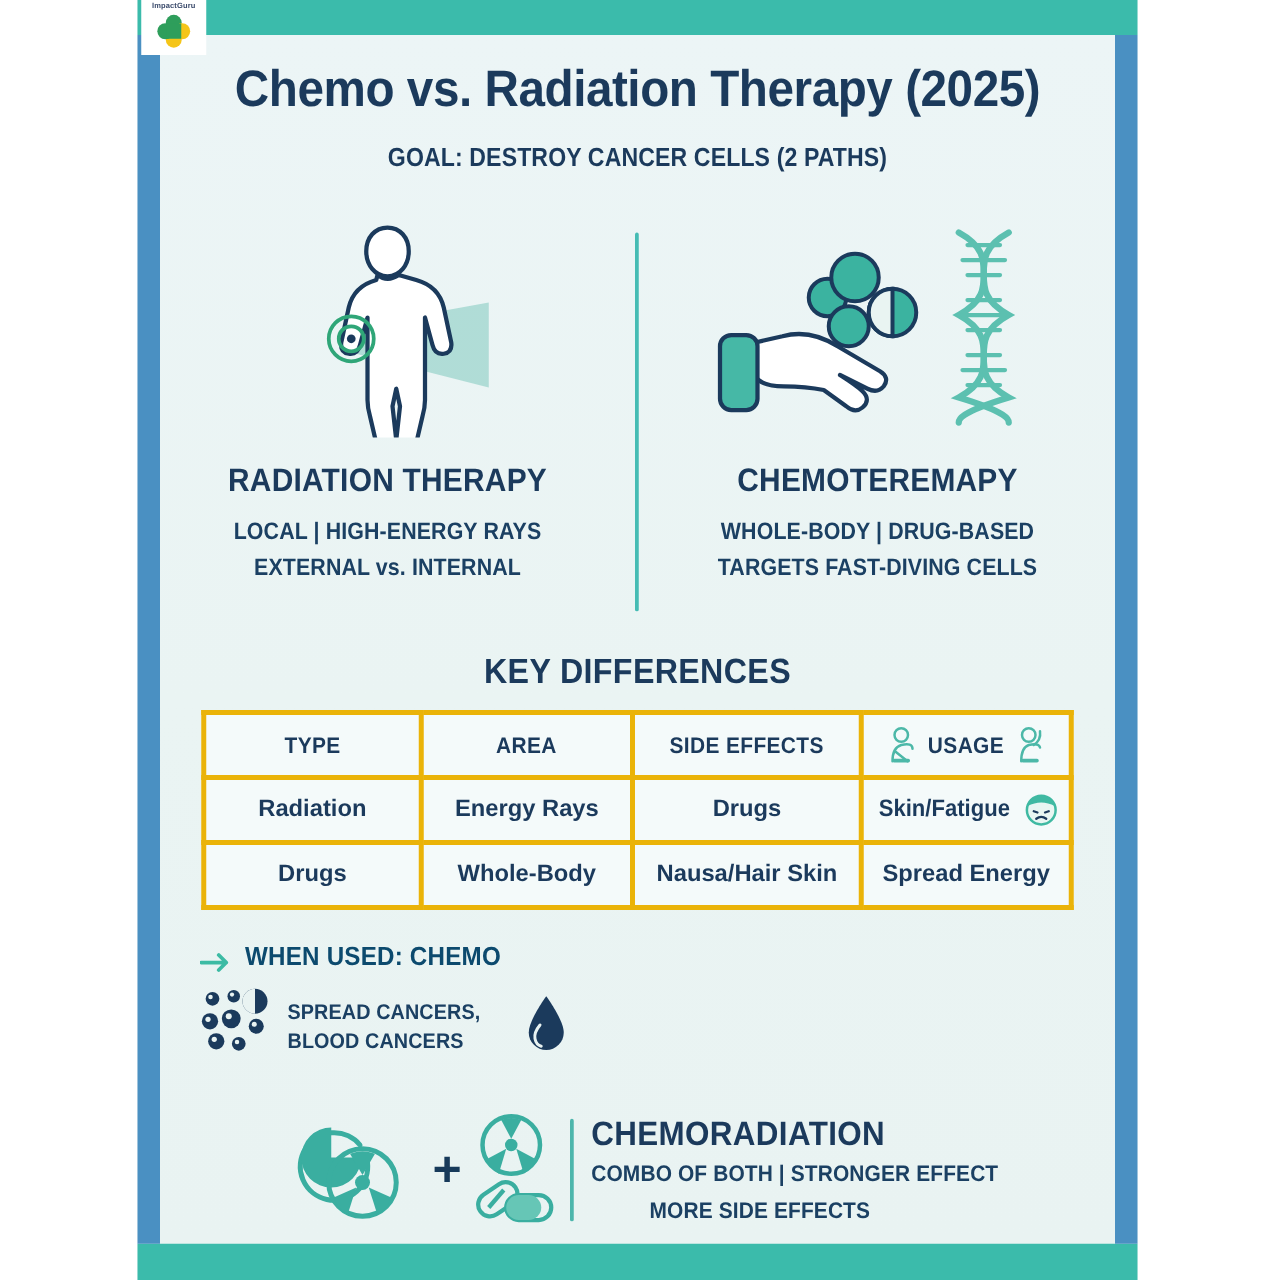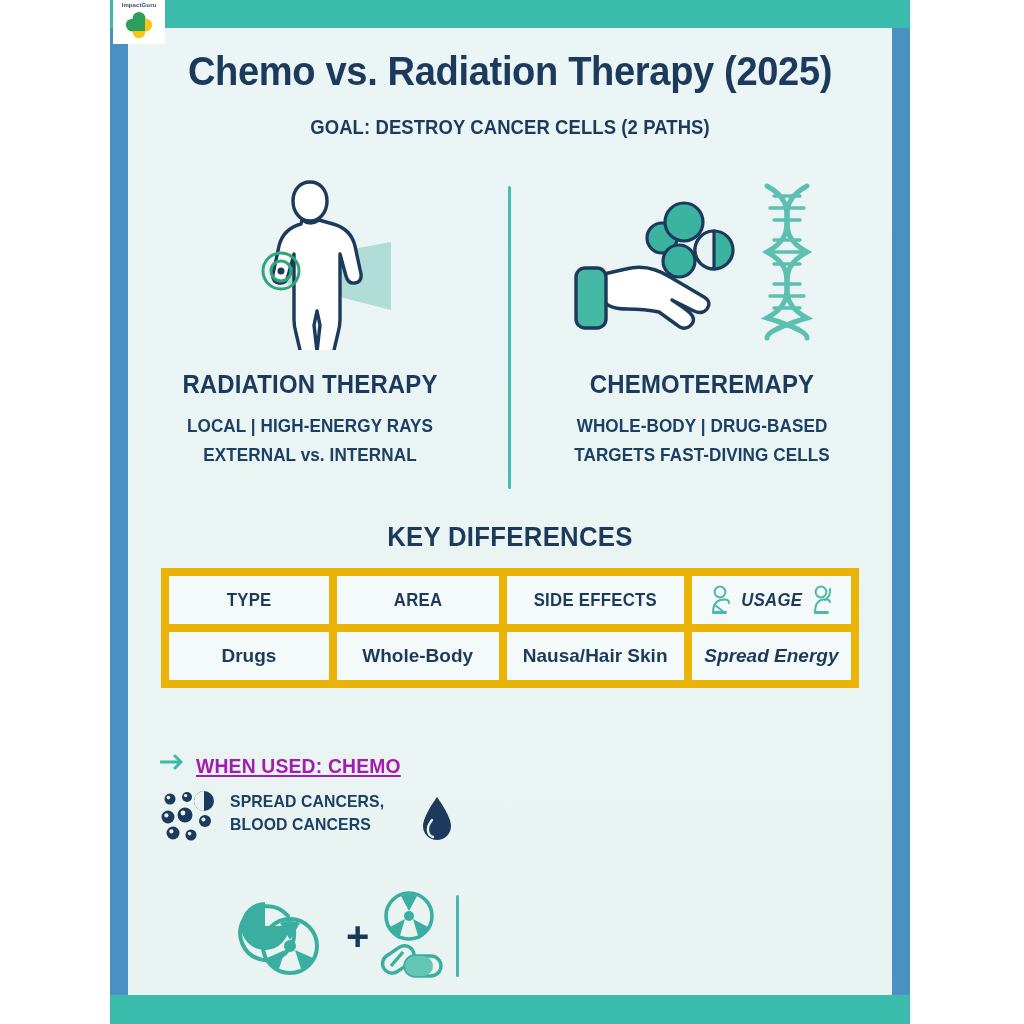--- a/index.html
+++ b/index.html
@@ -91,48 +91,47 @@
     font-size:28px;font-weight:700;color:#1b3a5c;letter-spacing:.3px;
     transform:scaleX(0.92);transform-origin:center top;
   }
 
   table.kd{
     position:absolute;left:161px;top:568px;width:698px;
     border-collapse:collapse;
     background:#f4fafa;
   }
   table.kd td{
-    border:8px solid #eab308;
+    border:4px solid #eab308;
     height:48px;text-align:center;vertical-align:middle;
     color:#1b3a5c;padding:0 4px;
   }
   table.kd tr.head td{
     font-size:18px;font-weight:700;letter-spacing:.3px;
     transform-origin:center;
   }
   table.kd tr.body td{
     font-size:19px;font-weight:700;
   }
   .cellwrap{display:flex;align-items:center;justify-content:center;gap:7px;}
   .cellwrap .lbl{transform:scaleX(0.93);white-space:nowrap;}
-  td.c1{width:180px;} td.c2{width:180px;} td.c3{width:180px;} td.c4{width:158px;font-style:italic;}
+  td.c1{width:180px;} td.c2{width:180px;} td.c3{width:180px;} td.c4{width:158px;}
 
   
   .wu{position:absolute;top:754px;}
   .wu-left{left:160px;width:350px;}
   .wu-right{left:512px;width:370px;}
   .wu-head{
-    display:flex;align-items:flex-start;gap:10px;
-    font-size:21px;font-weight:700;color:#a21caf;letter-spacing:.2px;
+    display:flex;align-items:flex-end;gap:10px;
+    font-size:21px;font-weight:700;color:#0c4a6e;letter-spacing:.2px;
     white-space:nowrap;
-    text-decoration:underline;
   }
   .wu-head .txt{transform:scaleX(0.92);transform-origin:left center;}
   .wu-body{
-    display:flex;align-items:flex-start;gap:10px;margin-top:12px;
+    display:flex;align-items:flex-end;gap:10px;margin-top:12px;
   }
   .wu-txt{
     font-size:17px;font-weight:700;color:#1b4063;line-height:23px;
     letter-spacing:.1px;text-align:left;
     transform:scaleX(0.93);transform-origin:left top;white-space:nowrap;
   }
   .wu-txt .l3{display:block;text-align:center;}
 
   
   .cr{
@@ -277,20 +276,36 @@
             <path d="M5,28 q0,-11 7,-13 q9,-2 9,3" fill="none" stroke="#4cb8a8" stroke-width="2" stroke-linecap="round"></path>
             <path d="M7,20 l10,8" stroke="#4cb8a8" stroke-width="2" stroke-linecap="round" fill="none"></path>
             <rect x="5" y="26" width="14" height="3" rx="1.4" fill="#4cb8a8"></rect>
           </svg>
           <span class="lbl">USAGE</span>
           <svg width="24" height="30" viewBox="0 0 24 30">
             <circle cx="10" cy="7" r="5.4" fill="none" stroke="#4cb8a8" stroke-width="2"></circle>
             <path d="M4,28 q0,-11 6,-13 q8,-2 9,2" fill="none" stroke="#4cb8a8" stroke-width="2" stroke-linecap="round"></path>
             <path d="M14,15 q6,-4 5,-11" fill="none" stroke="#4cb8a8" stroke-width="2" stroke-linecap="round"></path>
             <rect x="4" y="26" width="14" height="3" rx="1.4" fill="#4cb8a8"></rect>
+          </svg>
+        </div>
+      </td>
+    </tr>
+    <tr class="body">
+      <td class="c1">Radiation</td>
+      <td class="c2">Energy Rays</td>
+      <td class="c3">Drugs</td>
+      <td class="c4">
+        <div class="cellwrap">
+          <span class="lbl">Skin/Fatigue</span>
+          <svg width="28" height="28" viewBox="0 0 28 28">
+            <circle cx="14" cy="14" r="11.5" fill="#e8f6f2" stroke="#3fb9a2" stroke-width="2"></circle>
+            <path d="M3,11 q11,-6 22,0 q-2,-8 -11,-8 q-9,0 -11,8Z" fill="#3fb9a2"></path>
+            <path d="M8,15 l3,1 M20,15 l-3,1" stroke="#1b3a5c" stroke-width="1.8" stroke-linecap="round"></path>
+            <path d="M10,21 q4,-3 8,0" fill="none" stroke="#1b3a5c" stroke-width="1.8" stroke-linecap="round"></path>
           </svg>
         </div>
       </td>
     </tr>
     <tr class="body">
       <td class="c1">Drugs</td>
       <td class="c2">Whole-Body</td>
       <td class="c3">Nausa/Hair Skin</td>
       <td class="c4">Spread Energy</td>
     </tr>
@@ -357,15 +372,20 @@
         <path d="M38,29 L53,37 a22,22 0 0 1 -9,12 Z" fill="#3aaea0"></path>
         <g>
           <rect x="6" y="60" width="34" height="19" rx="9.5" fill="none" stroke="#3aaea0" stroke-width="3.4" transform="rotate(-34 23 69)"></rect>
           <line x1="16" y1="76" x2="28" y2="62" stroke="#3aaea0" stroke-width="3.4"></line>
           <rect x="30" y="66" width="36" height="20" rx="10" fill="none" stroke="#3aaea0" stroke-width="3.4"></rect>
           <path d="M48,66 a10,10 0 0 1 0,20 h-8 a10,10 0 0 1 0,-20 Z" fill="#66c6b6"></path>
         </g>
       </svg>
     </div>
     <div class="cr-divider"></div>
+    <div class="cr-text">
+      <div class="cr-h">CHEMORADIATION</div>
+      <div class="cr-l">COMBO OF BOTH | STRONGER EFFECT</div>
+      <div class="cr-l c2line">MORE SIDE EFFECTS</div>
+    </div>
   </div>
 
 </div>
 
 </body></html>

